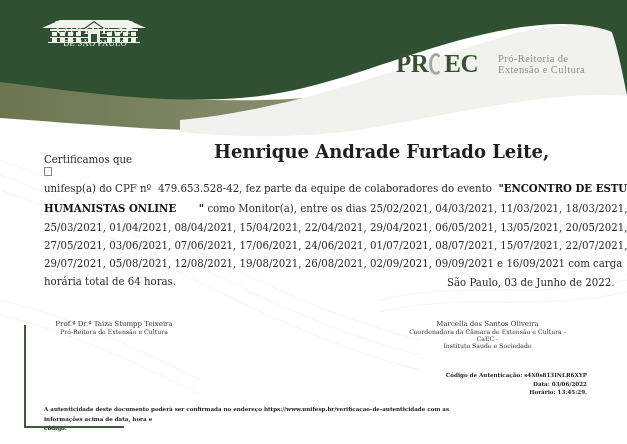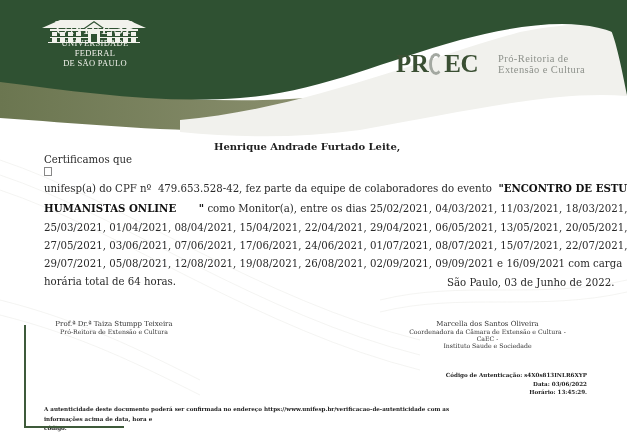--- a/index.html
+++ b/index.html
@@ -12,21 +12,21 @@
     .header { position: absolute; left: 0; top: 0; width: 627px; height: 140px; }
     .header svg { position: absolute; left: 0; top: 0; }
     .logo-unifesp { position: absolute; left: 42px; top: 18px; width: 106px; text-align: center; color: #f2f2ec; }
     .logo-unifesp .title { font-family: "Liberation Serif", serif; font-size: 19px; letter-spacing: 0.5px; line-height: 20px; }
     .logo-unifesp .sub { font-family: "Liberation Serif", serif; font-size: 8.5px; line-height: 10px; letter-spacing: 0.3px; text-transform: uppercase; }
     .logo-unifesp .bldg { display: block; margin: 1px auto 2px; }
     .logo-proec { position: absolute; left: 396px; top: 50px; display: flex; align-items: center; }
     .proec-word { font-family: "Liberation Serif", serif; font-weight: bold; font-size: 25px; color: #3a4f33; letter-spacing: -0.5px; }
     .proec-o { display: inline-block; width: 14px; height: 22px; border: 3px solid #a3a8a1; border-right-color: transparent; border-radius: 50%; vertical-align: -3px; margin: 0 1px; box-sizing: border-box; }
     .proec-sub { margin-left: 20px; font-family: "Liberation Serif", serif; font-size: 10.5px; line-height: 11px; color: #8d918b; letter-spacing: 0.4px; }
-    .name { position: absolute; left: 214px; top: 141px; font-size: 10px; font-weight: bold; color: #1f1f1f; }
+    .name { position: absolute; left: 214px; top: 141px; font-size: 18px; font-weight: bold; color: #1f1f1f; }
     .line { position: absolute; left: 44px; white-space: nowrap; font-size: 10.2px; color: #2a2a2a; }
     .bold { font-weight: bold; color: #111; }
     .box-glyph { display: inline-block; width: 6px; height: 7px; border: 1px solid #888; }
     .sig { position: absolute; text-align: center; font-size: 6.2px; line-height: 7px; color: #333; }
     .sig .nm { font-size: 7px; }
     .auth { position: absolute; right: 40px; top: 371px; text-align: right; font-size: 5.6px; line-height: 8.5px; font-weight: bold; color: #222; }
     .note { position: absolute; left: 44px; top: 405px; width: 440px; font-size: 5.6px; line-height: 9.5px; font-weight: bold; color: #222; }
     .frame-v { position: absolute; left: 24px; top: 325px; width: 2px; height: 103px; background: #3e5a3a; }
     .frame-h { position: absolute; left: 24px; top: 426px; width: 100px; height: 2px; background: #3e5a3a; }
     .stripes { position: absolute; left: 0; top: 0; width: 627px; height: 444px; pointer-events: none; }
@@ -76,21 +76,20 @@
           <rect x="34" y="19" width="5" height="4"></rect>
         <rect x="65" y="19" width="5" height="4"></rect>
           <rect x="73" y="19" width="5" height="4"></rect>
           <rect x="81" y="19" width="5" height="4"></rect>
           <rect x="89" y="19" width="5" height="4"></rect>
         <rect x="46" y="11" width="12" height="12"></rect>
         <rect x="6" y="23" width="92" height="1"></rect>
       </g>
       <rect x="49" y="15" width="6" height="8" fill="#2f5132"></rect>
     </svg>
-    <div class="sub">Universidade Federal</div>
     <div class="sub">de São Paulo</div>
   </div>
 
   <div class="logo-proec">
     <span class="proec-word"><span>PR</span><span class="proec-o"></span><span>EC</span></span>
     <div class="proec-sub">
       <div>Pró-Reitoria de</div>
       <div>Extensão e Cultura</div>
     </div>
   </div>

